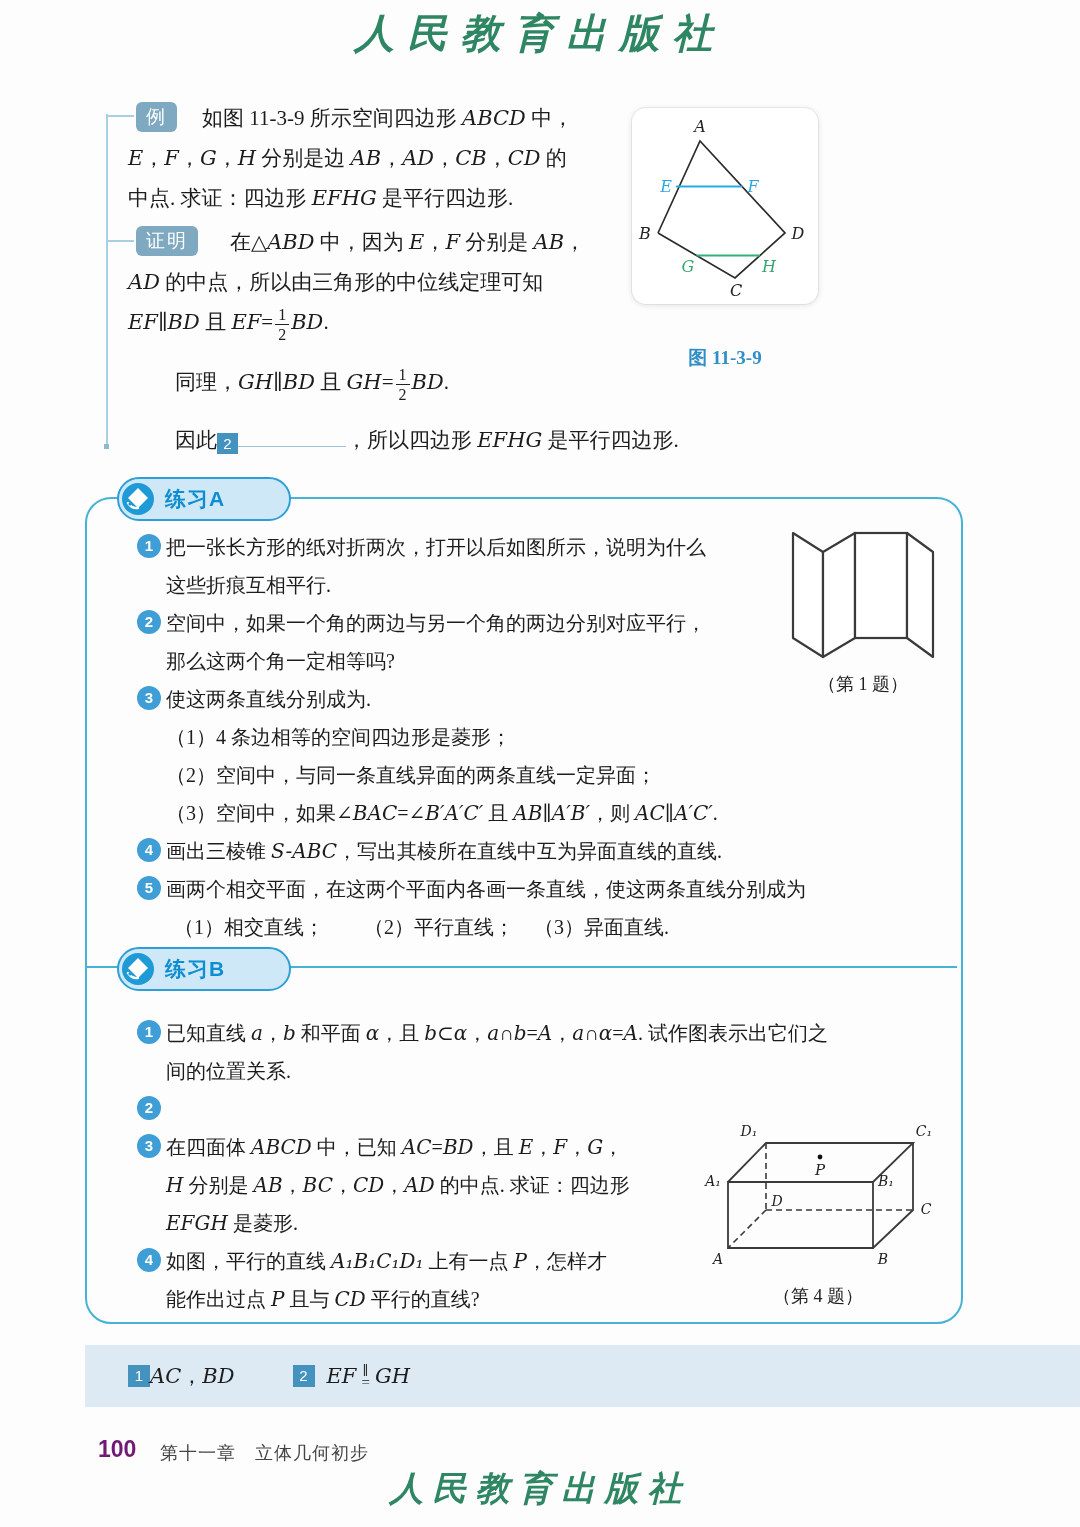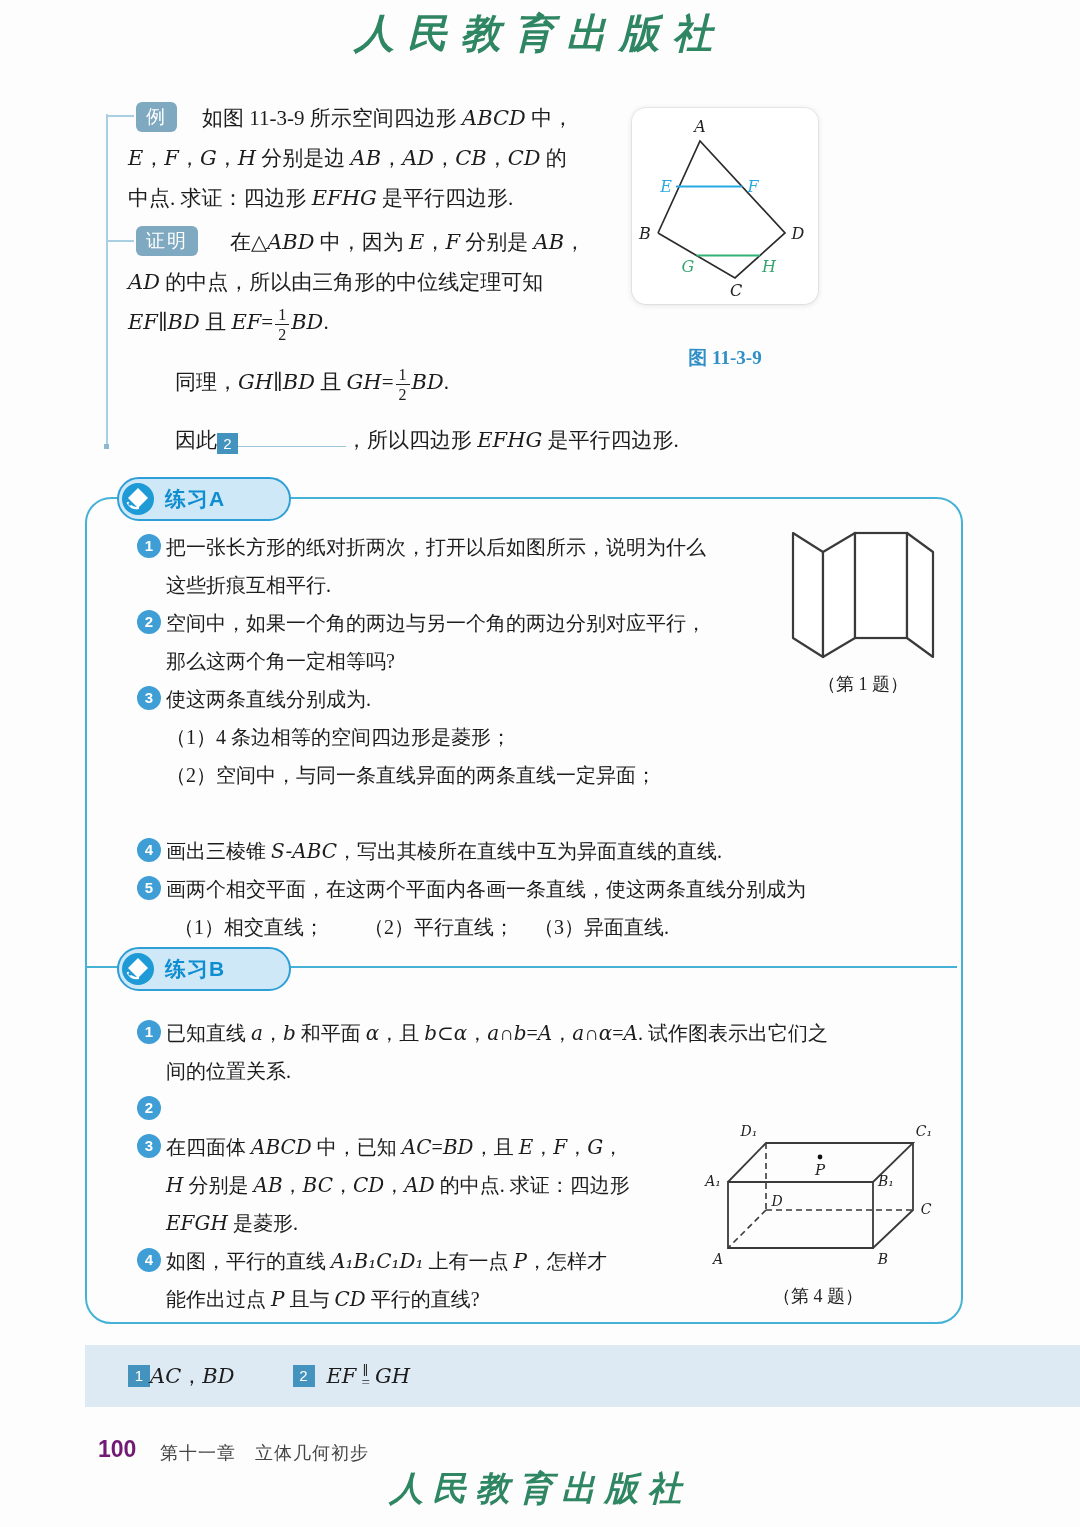--- a/index.html
+++ b/index.html
@@ -120,20 +120,21 @@
   <div class="xline" style="left:166px;top:566px;"><span>这些折痕互相平行.</span></div>
 
   <div class="ncirc" style="left:137px;top:610px;">2</div>
   <div class="xline" style="left:166px;top:604px;"><span>空间中，如果一个角的两边与另一个角的两边分别对应平行，</span></div>
   <div class="xline" style="left:166px;top:642px;"><span>那么这两个角一定相等吗?</span></div>
 
   <div class="ncirc" style="left:137px;top:686px;">3</div>
   <div class="xline" style="left:166px;top:680px;"><span>使这两条直线分别成为.</span></div>
   <div class="xline" style="left:166px;top:718px;"><span>（1）4 条边相等的空间四边形是菱形；</span></div>
   <div class="xline" style="left:166px;top:756px;"><span>（2）空间中，与同一条直线异面的两条直线一定异面；</span></div>
+  <div class="xline" style="left:166px;top:794px;"><span>（3）空间中，如果∠</span><span class="mi">BAC</span><span>=∠</span><span class="mi">B′A′C′</span><span> 且 </span><span class="mi">AB</span><span>∥</span><span class="mi">A′B′</span><span>，则 </span><span class="mi">AC</span><span>∥</span><span class="mi">A′C′</span><span>.</span></div>
 
   <div class="ncirc" style="left:137px;top:838px;">4</div>
   <div class="xline" style="left:166px;top:832px;"><span>画出三棱锥 </span><span class="mi">S-ABC</span><span>，写出其棱所在直线中互为异面直线的直线.</span></div>
 
   <div class="ncirc" style="left:137px;top:876px;">5</div>
   <div class="xline" style="left:166px;top:870px;"><span>画两个相交平面，在这两个平面内各画一条直线，使这两条直线分别成为</span></div>
   <div class="xline" style="left:166px;top:908px;margin-left:8px;"><span>（1）相交直线；　　（2）平行直线；　（3）异面直线.</span></div>
 
   <svg class="abs" style="left:788px;top:528px;" width="150" height="135" viewBox="0 0 150 135">
     <polygon points="5,5 35,24 35,129 5,110" fill="#ffffff" stroke="#3a3a3a" stroke-width="2.2" stroke-linejoin="round"></polygon>

